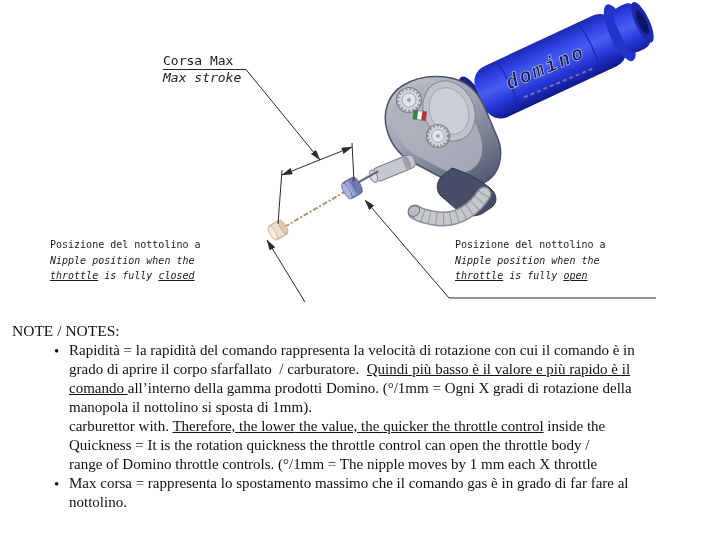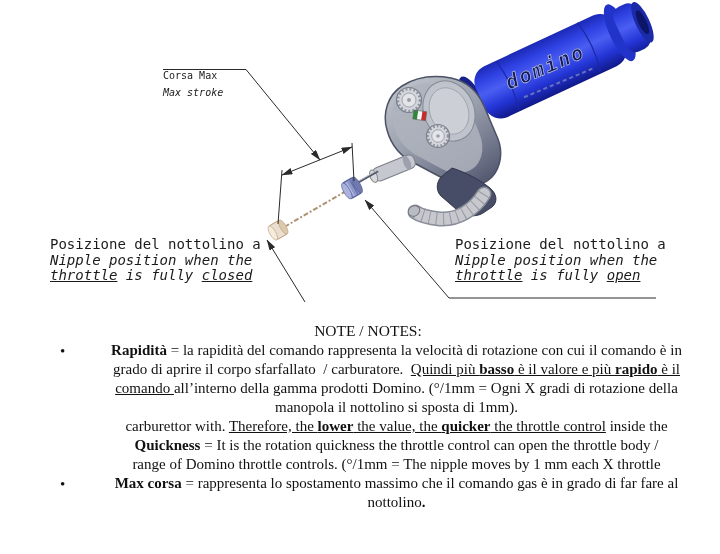--- a/index.html
+++ b/index.html
@@ -1,31 +1,31 @@
 <!DOCTYPE html>
 <html><head>
 <meta charset="utf-8">
 <style>
   html,body{margin:0;padding:0;background:#fff;}
   .page{position:relative;width:720px;height:554px;background:#ffffff;overflow:hidden;
         font-family:"Liberation Serif", serif;color:#111;}
   svg{position:absolute;left:0;top:0;}
   .dim{stroke:#2a2a2a;stroke-width:1;fill:none;}
   .mono-label{position:absolute;font-family:"DejaVu Sans Mono", monospace;
-              font-size:14px;line-height:15.5px;color:#1b1b1b;letter-spacing:0px;}
-  #corsa-label{left:163px;top:52px;font-size:10px;line-height:17px;margin-top:15px;}
+              font-size:10px;line-height:15.5px;color:#1b1b1b;letter-spacing:0px;}
+  #corsa-label{left:163px;top:52px;font-size:13px;line-height:17px;}
   #closed-label{left:50px;top:237px;}
   #open-label{left:455px;top:237px;}
-  #notes{position:absolute;left:18px;top:321px;width:700px;text-align:center;}
+  #notes{position:absolute;left:12px;top:321px;width:700px;}
   #notes-heading{font-size:15.5px;line-height:20px;}
   .note-item{position:relative;padding-left:57px;}
   .bullet{position:absolute;left:42px;top:2px;font-size:15px;}
   .rl{white-space:pre;font-size:15px;line-height:19px;}
   .mono-label .rl{font-size:inherit;line-height:inherit;}
-  .b{font-weight:bold;margin-top:34px;}
+  .b{font-weight:normal;margin-top:34px;}
   .i{font-style:italic;}
   .u{text-decoration:underline;}
   .brand{font-family:"DejaVu Sans Mono", monospace;font-weight:bold;font-style:italic;
          font-size:20px;letter-spacing:2px;fill:#131b5e;stroke:#b9c0dc;stroke-width:0.7px;}
 </style>
 </head>
 <body>
 
 <div class="page">
 

